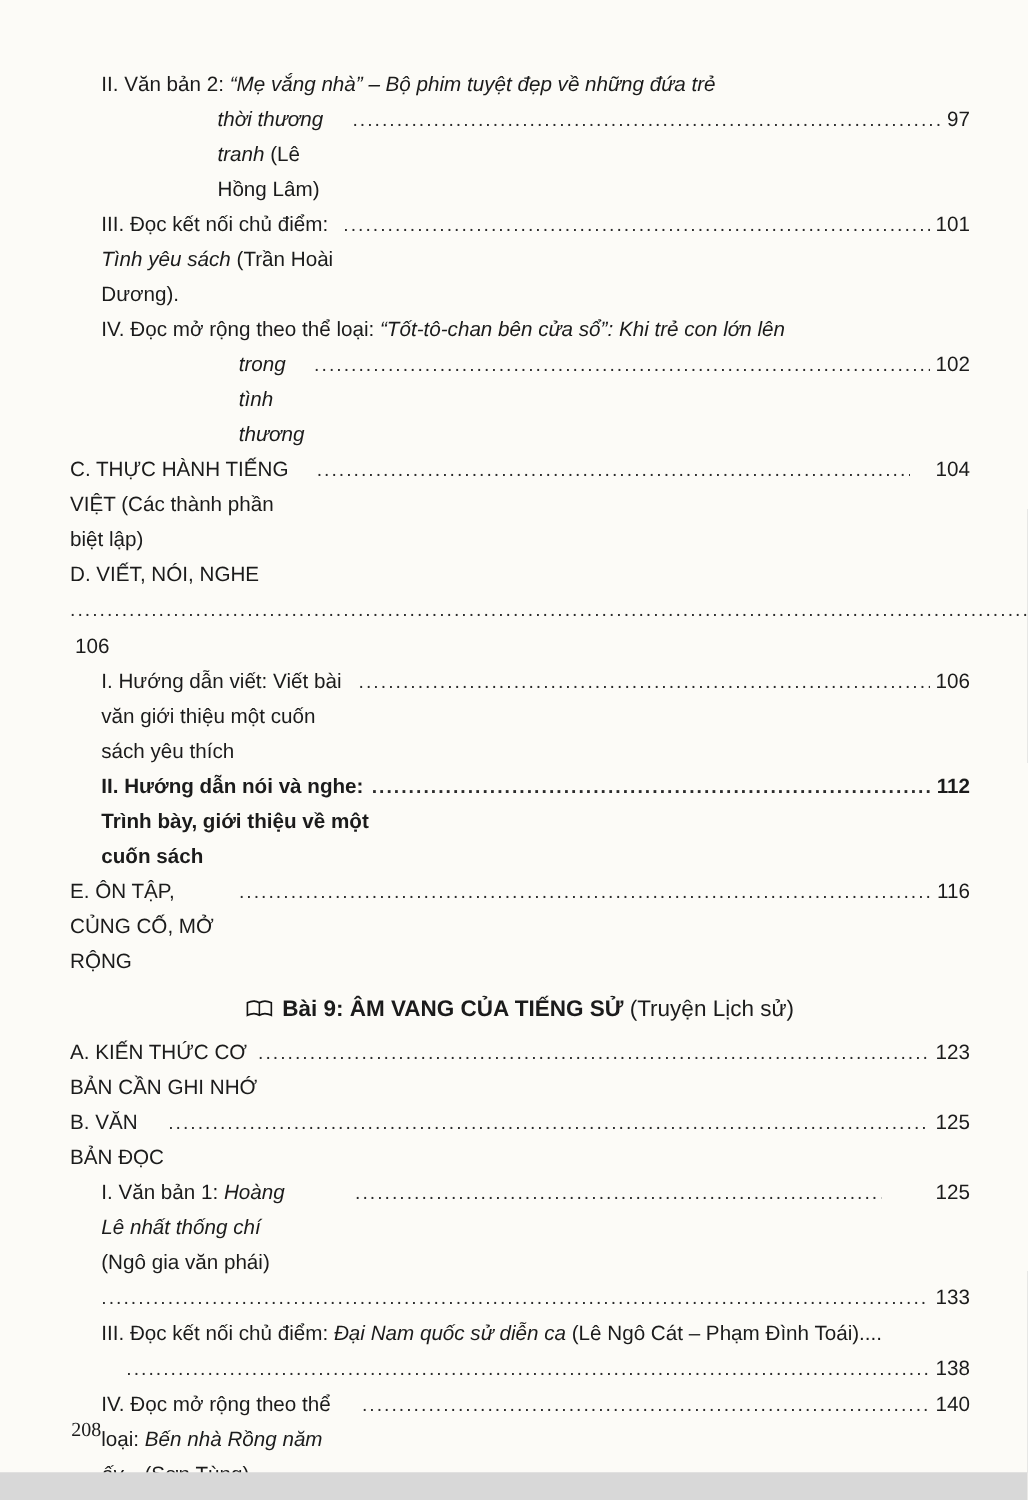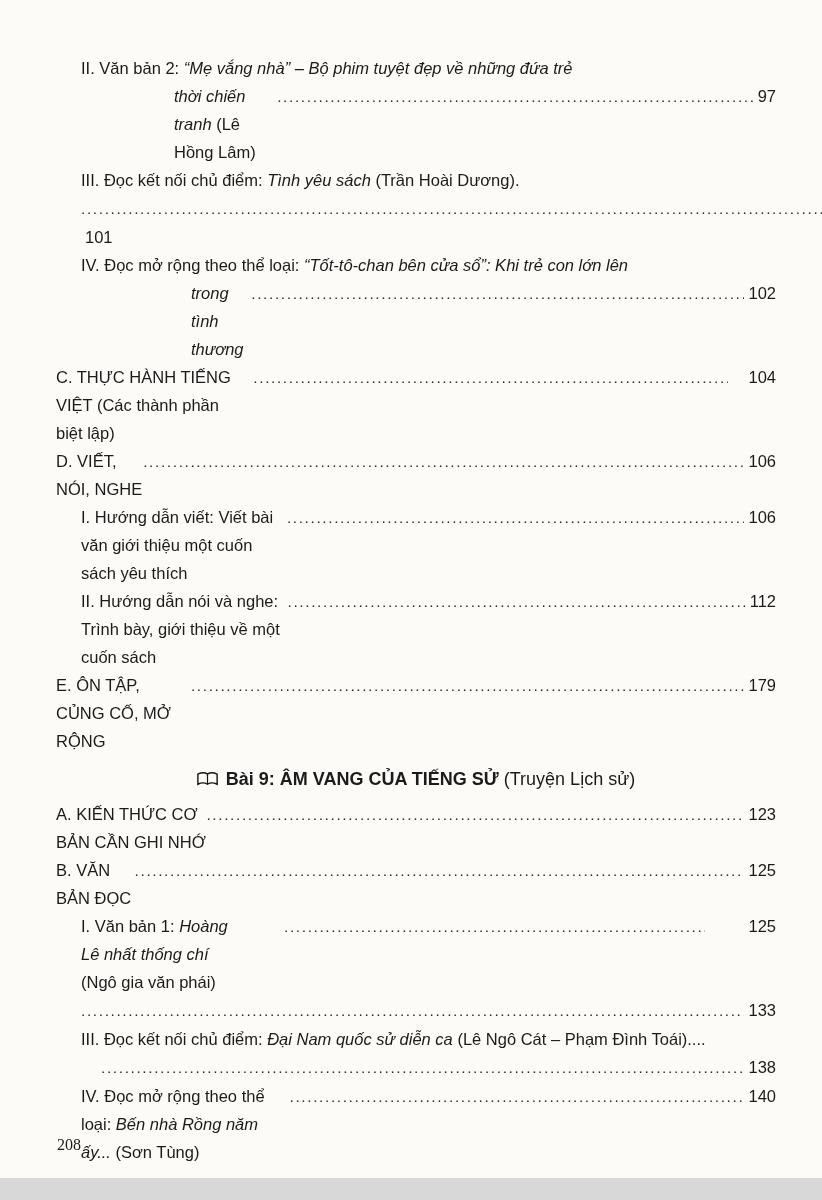--- a/index.html
+++ b/index.html
@@ -28,27 +28,27 @@
 </head>
 <body>
 
 <div class="page">
   <div class="content">
       <div class="entry">
         <div class="entry-line" style="padding-left: 25px;">
           <span class="txt"><span>II. Văn bản 2: </span><span class="it">“Mẹ vắng nhà” – Bộ phim tuyệt đẹp về những đứa trẻ</span></span>
         </div>
         <div class="entry-line" style="padding-left: 118px;">
-          <span class="txt"><span class="it">thời chiến tranh </span><span>(Lê Hồng Lâm) </span></span>
+          <span class="txt"><span class="it">thời thương tranh </span><span>(Lê Hồng Lâm) </span></span>
           <span class="dots"></span>
           <span class="pnum">97</span>
         </div>
       </div>
       <div class="entry">
-        <div class="entry-line" style="padding-left: 25px; flex-direction: column;">
+        <div class="entry-line" style="padding-left: 25px;">
           <span class="txt"><span>III. Đọc kết nối chủ điểm: </span><span class="it">Tình yêu sách </span><span>(Trần Hoài Dương). </span></span>
           <span class="dots"></span>
           <span class="pnum">101</span>
         </div>
       </div>
       <div class="entry">
         <div class="entry-line" style="padding-left: 25px;">
           <span class="txt"><span>IV. Đọc mở rộng theo thể loại: </span><span class="it">“Tốt-tô-chan bên cửa sổ”: Khi trẻ con lớn lên</span></span>
         </div>
         <div class="entry-line" style="padding-left: 135px;">
@@ -58,45 +58,45 @@
         </div>
       </div>
       <div class="entry">
         <div class="entry-line" style="padding-left: 0px; gap: 16px;">
           <span class="txt"><span>C. THỰC HÀNH TIẾNG VIỆT (Các thành phần biệt lập) </span></span>
           <span class="dots"></span>
           <span class="pnum">104</span>
         </div>
       </div>
       <div class="entry">
-        <div class="entry-line" style="padding-left: 0px;">
+        <div class="entry-line" style="padding-left: 0px; flex-direction: column;">
           <span class="txt"><span>D. VIẾT, NÓI, NGHE </span></span>
           <span class="dots"></span>
           <span class="pnum">106</span>
         </div>
       </div>
       <div class="entry">
         <div class="entry-line" style="padding-left: 25px;">
           <span class="txt"><span>I. Hướng dẫn viết: Viết bài văn giới thiệu một cuốn sách yêu thích </span></span>
           <span class="dots"></span>
           <span class="pnum">106</span>
         </div>
       </div>
       <div class="entry">
-        <div class="entry-line" style="padding-left: 25px;">
+        <div class="entry-line" style="padding-left: 25px; font-weight: bold;">
           <span class="txt"><span>II. Hướng dẫn nói và nghe: Trình bày, giới thiệu về một cuốn sách </span></span>
           <span class="dots"></span>
           <span class="pnum">112</span>
         </div>
       </div>
       <div class="entry">
         <div class="entry-line" style="padding-left: 0px;">
           <span class="txt"><span>E. ÔN TẬP, CỦNG CỐ, MỞ RỘNG </span></span>
           <span class="dots"></span>
-          <span class="pnum">179</span>
+          <span class="pnum">116</span>
         </div>
       </div>
       <div class="heading"><span class="h-icon"><svg width="21" height="14" viewBox="0 0 24 16">
             <path d="M1 2.5 C5 .5,9 .5,12 2.5 C15 .5,19 .5,23 2.5 V14 C19 12,15 12,12 14 C9 12,5 12,1 14 Z" fill="none" stroke="#141414" stroke-width="1.6"></path>
             <line x1="12" y1="2.5" x2="12" y2="14" stroke="#141414" stroke-width="1.4"></line>
           </svg></span><span class="h-title">Bài 9: ÂM VANG CỦA TIẾNG SỬ</span><span class="h-sub">&nbsp;(Truyện Lịch sử)</span></div>
       <div class="entry">
         <div class="entry-line" style="padding-left: 0px;">
           <span class="txt"><span>A. KIẾN THỨC CƠ BẢN CẦN GHI NHỚ </span></span>
           <span class="dots"></span>

